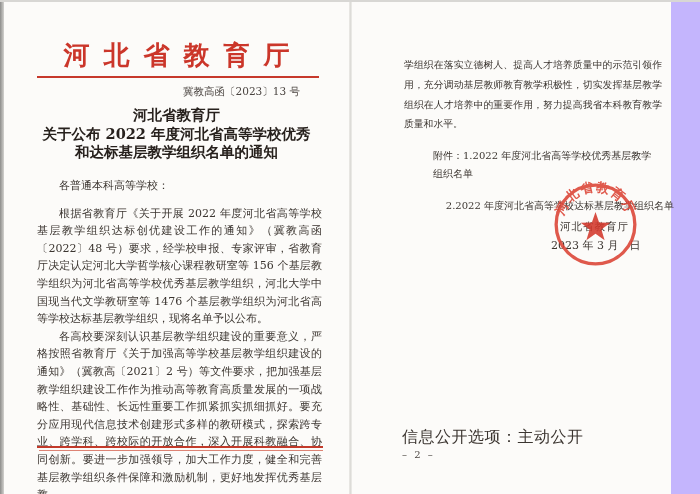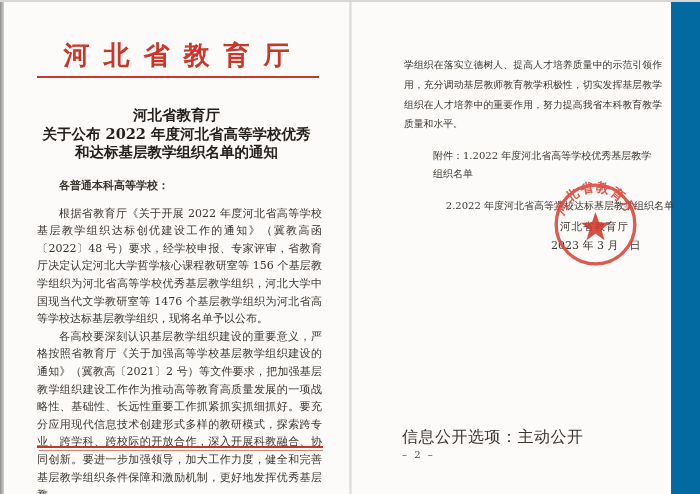--- a/index.html
+++ b/index.html
@@ -1,18 +1,18 @@
 <!DOCTYPE html>
 <html><head>
 <meta charset="utf-8">
 <style>
   html,body{margin:0;padding:0;background:#ffffff;}
   .screen{
     position:relative;width:700px;height:494px;overflow:hidden;
-    background:#0369a1;
+    background:#c4b5fd;
     font-family:"DejaVu Serif","Liberation Serif",serif;
   }
   .page{position:absolute;top:0;height:494px;background:#fcfbf9;}
   .page-left{left:4px;width:345px;}
   .page-right{left:352px;width:319px;}
   .scan-edge-left{
     position:absolute;left:0;top:0;width:4px;height:494px;
     background:linear-gradient(90deg,#8d8d8b,#d3d2cf);
   }
   .scan-edge-top{
@@ -40,21 +40,21 @@
     text-align:center;font-size:14.5px;font-weight:bold;
     line-height:18.5px;color:#27211d;
   }
   .body-text{
     position:absolute;left:33px;width:285px;top:177px;
     font-size:11px;line-height:17.6px;color:#3b3530;
     text-align:justify;text-justify:inter-ideograph;
   }
   .body-text p{margin:0;text-indent:2em;}
   .body-text p.first{margin-top:10px;}
-  .salutation{margin:0;text-indent:0;font-weight:bold;}
+  .salutation{margin:0;text-indent:0;}
   .closing-rule{
     position:absolute;left:33px;width:286px;top:446px;height:2px;background:#c23a2a;
   }
   .closing-rule-2{
     position:absolute;left:35px;width:284px;top:450px;height:1px;background:#dd8374;
   }
 
   
   .cont-text{
     position:absolute;left:52px;width:258px;top:55px;
@@ -86,20 +86,21 @@
   }
 </style>
 </head>
 <body>
 
 <div class="screen">
 
   <div class="page page-left">
     <div class="agency-header">河北省教育厅</div>
     <div class="red-rule"></div>
+    <div class="doc-number">冀教高函〔2023〕13 号</div>
 
     <div class="notice-title">
       <div>河北省教育厅</div>
       <div>关于公布 2022 年度河北省高等学校优秀</div>
       <div>和达标基层教学组织名单的通知</div>
     </div>
 
     <div class="body-text">
       <p class="salutation">各普通本科高等学校：</p>
       <p class="first">根据省教育厅《关于开展 2022 年度河北省高等学校基层教学组织达标创优建设工作的通知》（冀教高函〔2022〕48 号）要求，经学校申报、专家评审，省教育厅决定认定河北大学哲学核心课程教研室等 156 个基层教学组织为河北省高等学校优秀基层教学组织，河北大学中国现当代文学教研室等 1476 个基层教学组织为河北省高等学校达标基层教学组织，现将名单予以公布。</p>

